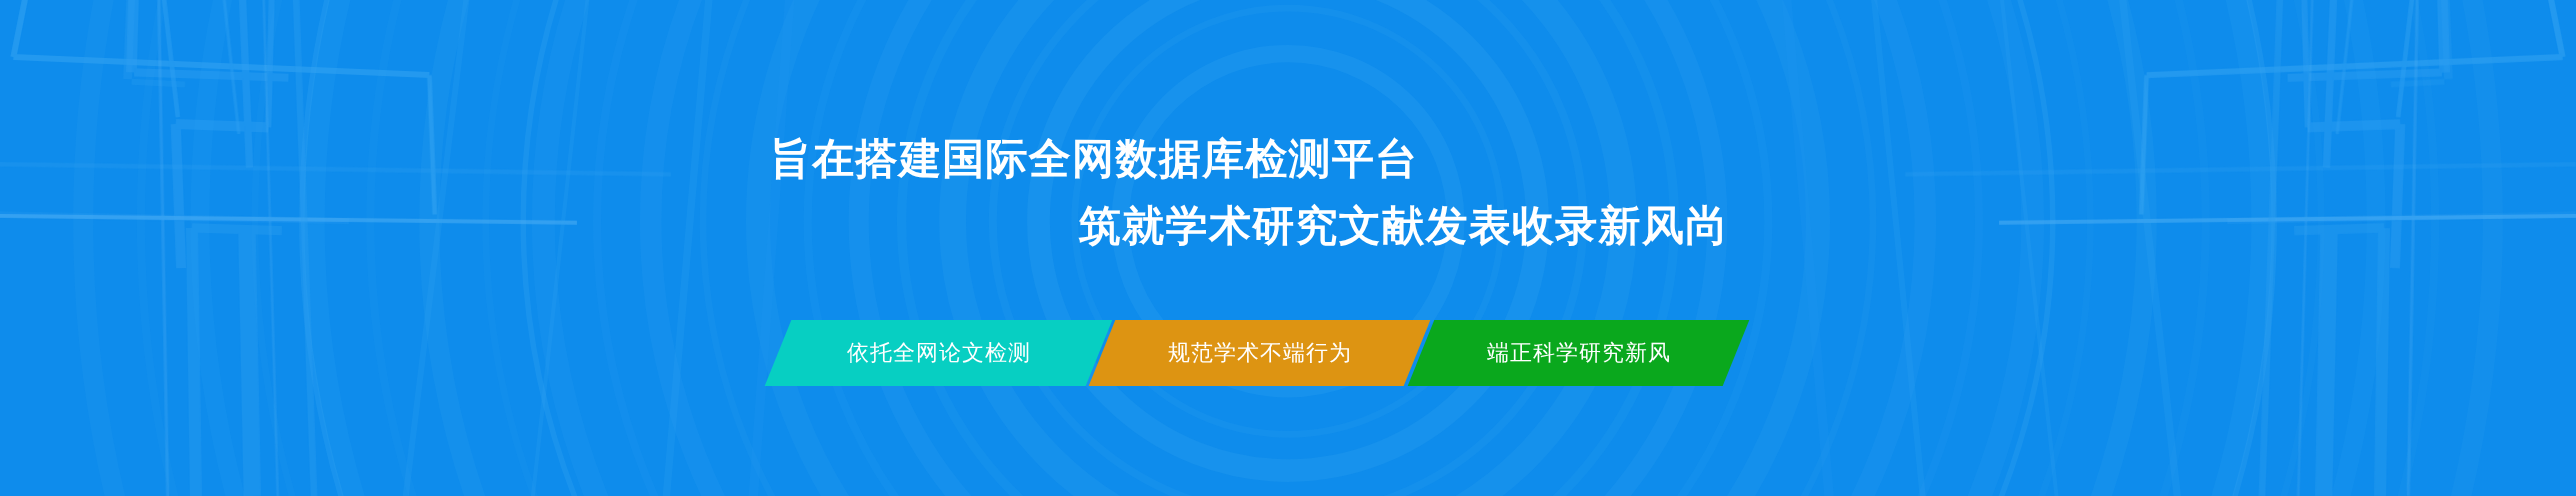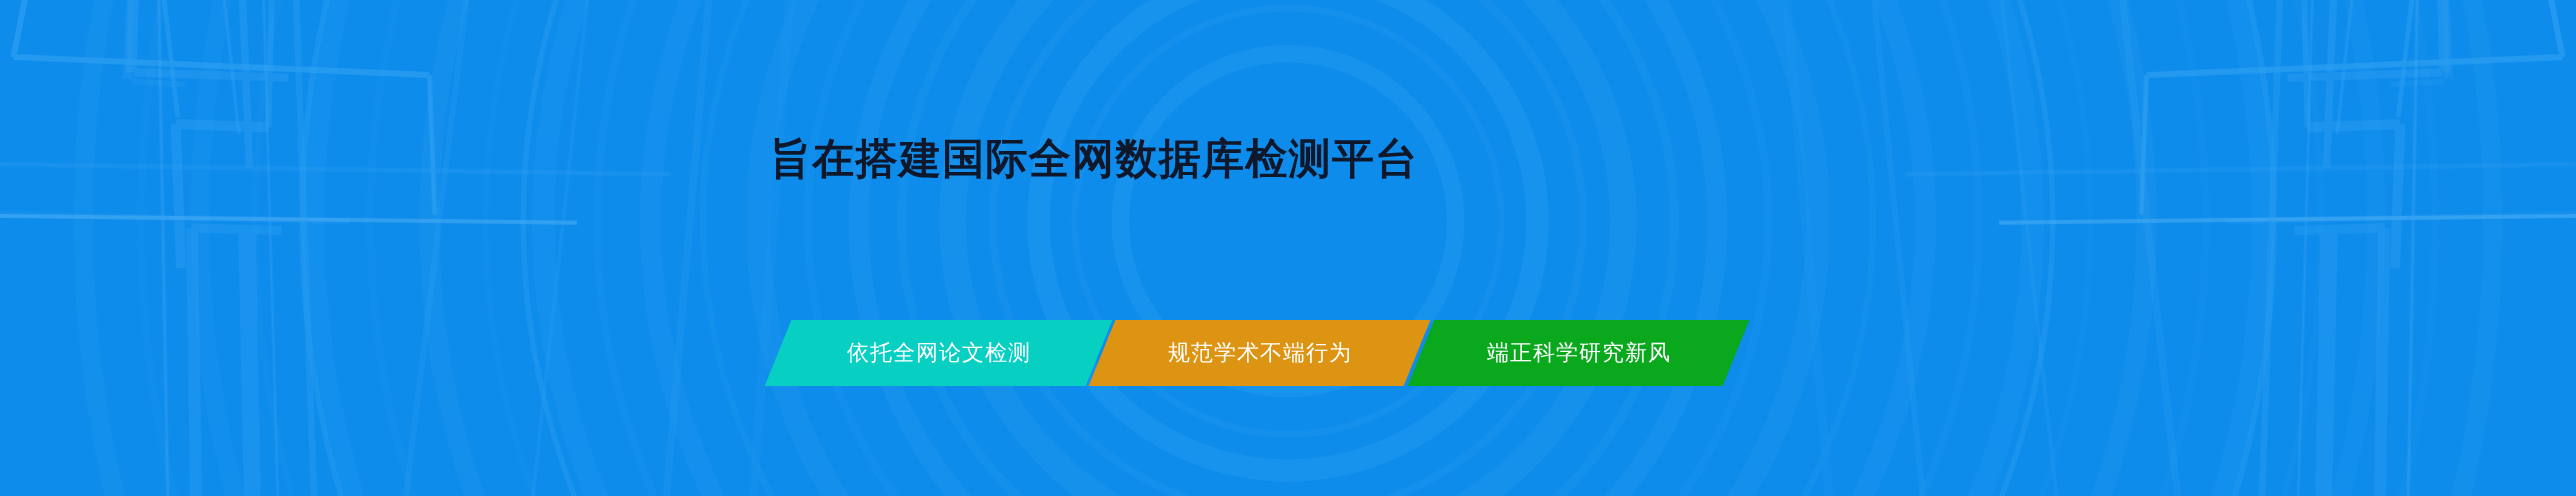--- a/index.html
+++ b/index.html
@@ -188,22 +188,23 @@
         <path d="M 2980 -40 L 3070 780" stroke-width="6"></path>
         <path d="M 3160 -40 L 3250 780" stroke-width="11"></path>
       </g>
       <g stroke="#1d94ed" fill="none" opacity="0.30">
         <path d="M 1180 -40 L 1120 780" stroke-width="14"></path>
         <path d="M 2660 -40 L 2730 780" stroke-width="14"></path>
       </g>
     </g>
   </svg>
 
-  <div class="headline" style="color: #0f172a;">
+  <div class="headline" style="color: #ffffff;">
     <span class="headline-line headline-line-1">旨在搭建国际全网数据库检测平台</span>
+    <span class="headline-line headline-line-2">筑就学术研究文献发表收录新风尚</span>
   </div>
 
   <div class="ribbon">
     <div class="ribbon-seg seg-0" style="background: rgb(7, 207, 194);">
       <span class="seg-label" style="color: rgb(255, 255, 255);">依托全网论文检测</span>
     </div>
     <div class="ribbon-seg seg-1" style="background: rgb(221, 148, 18);">
       <span class="seg-label" style="color: rgb(255, 255, 255);">规范学术不端行为</span>
     </div>
     <div class="ribbon-seg seg-2" style="background: rgb(10, 168, 29);">

